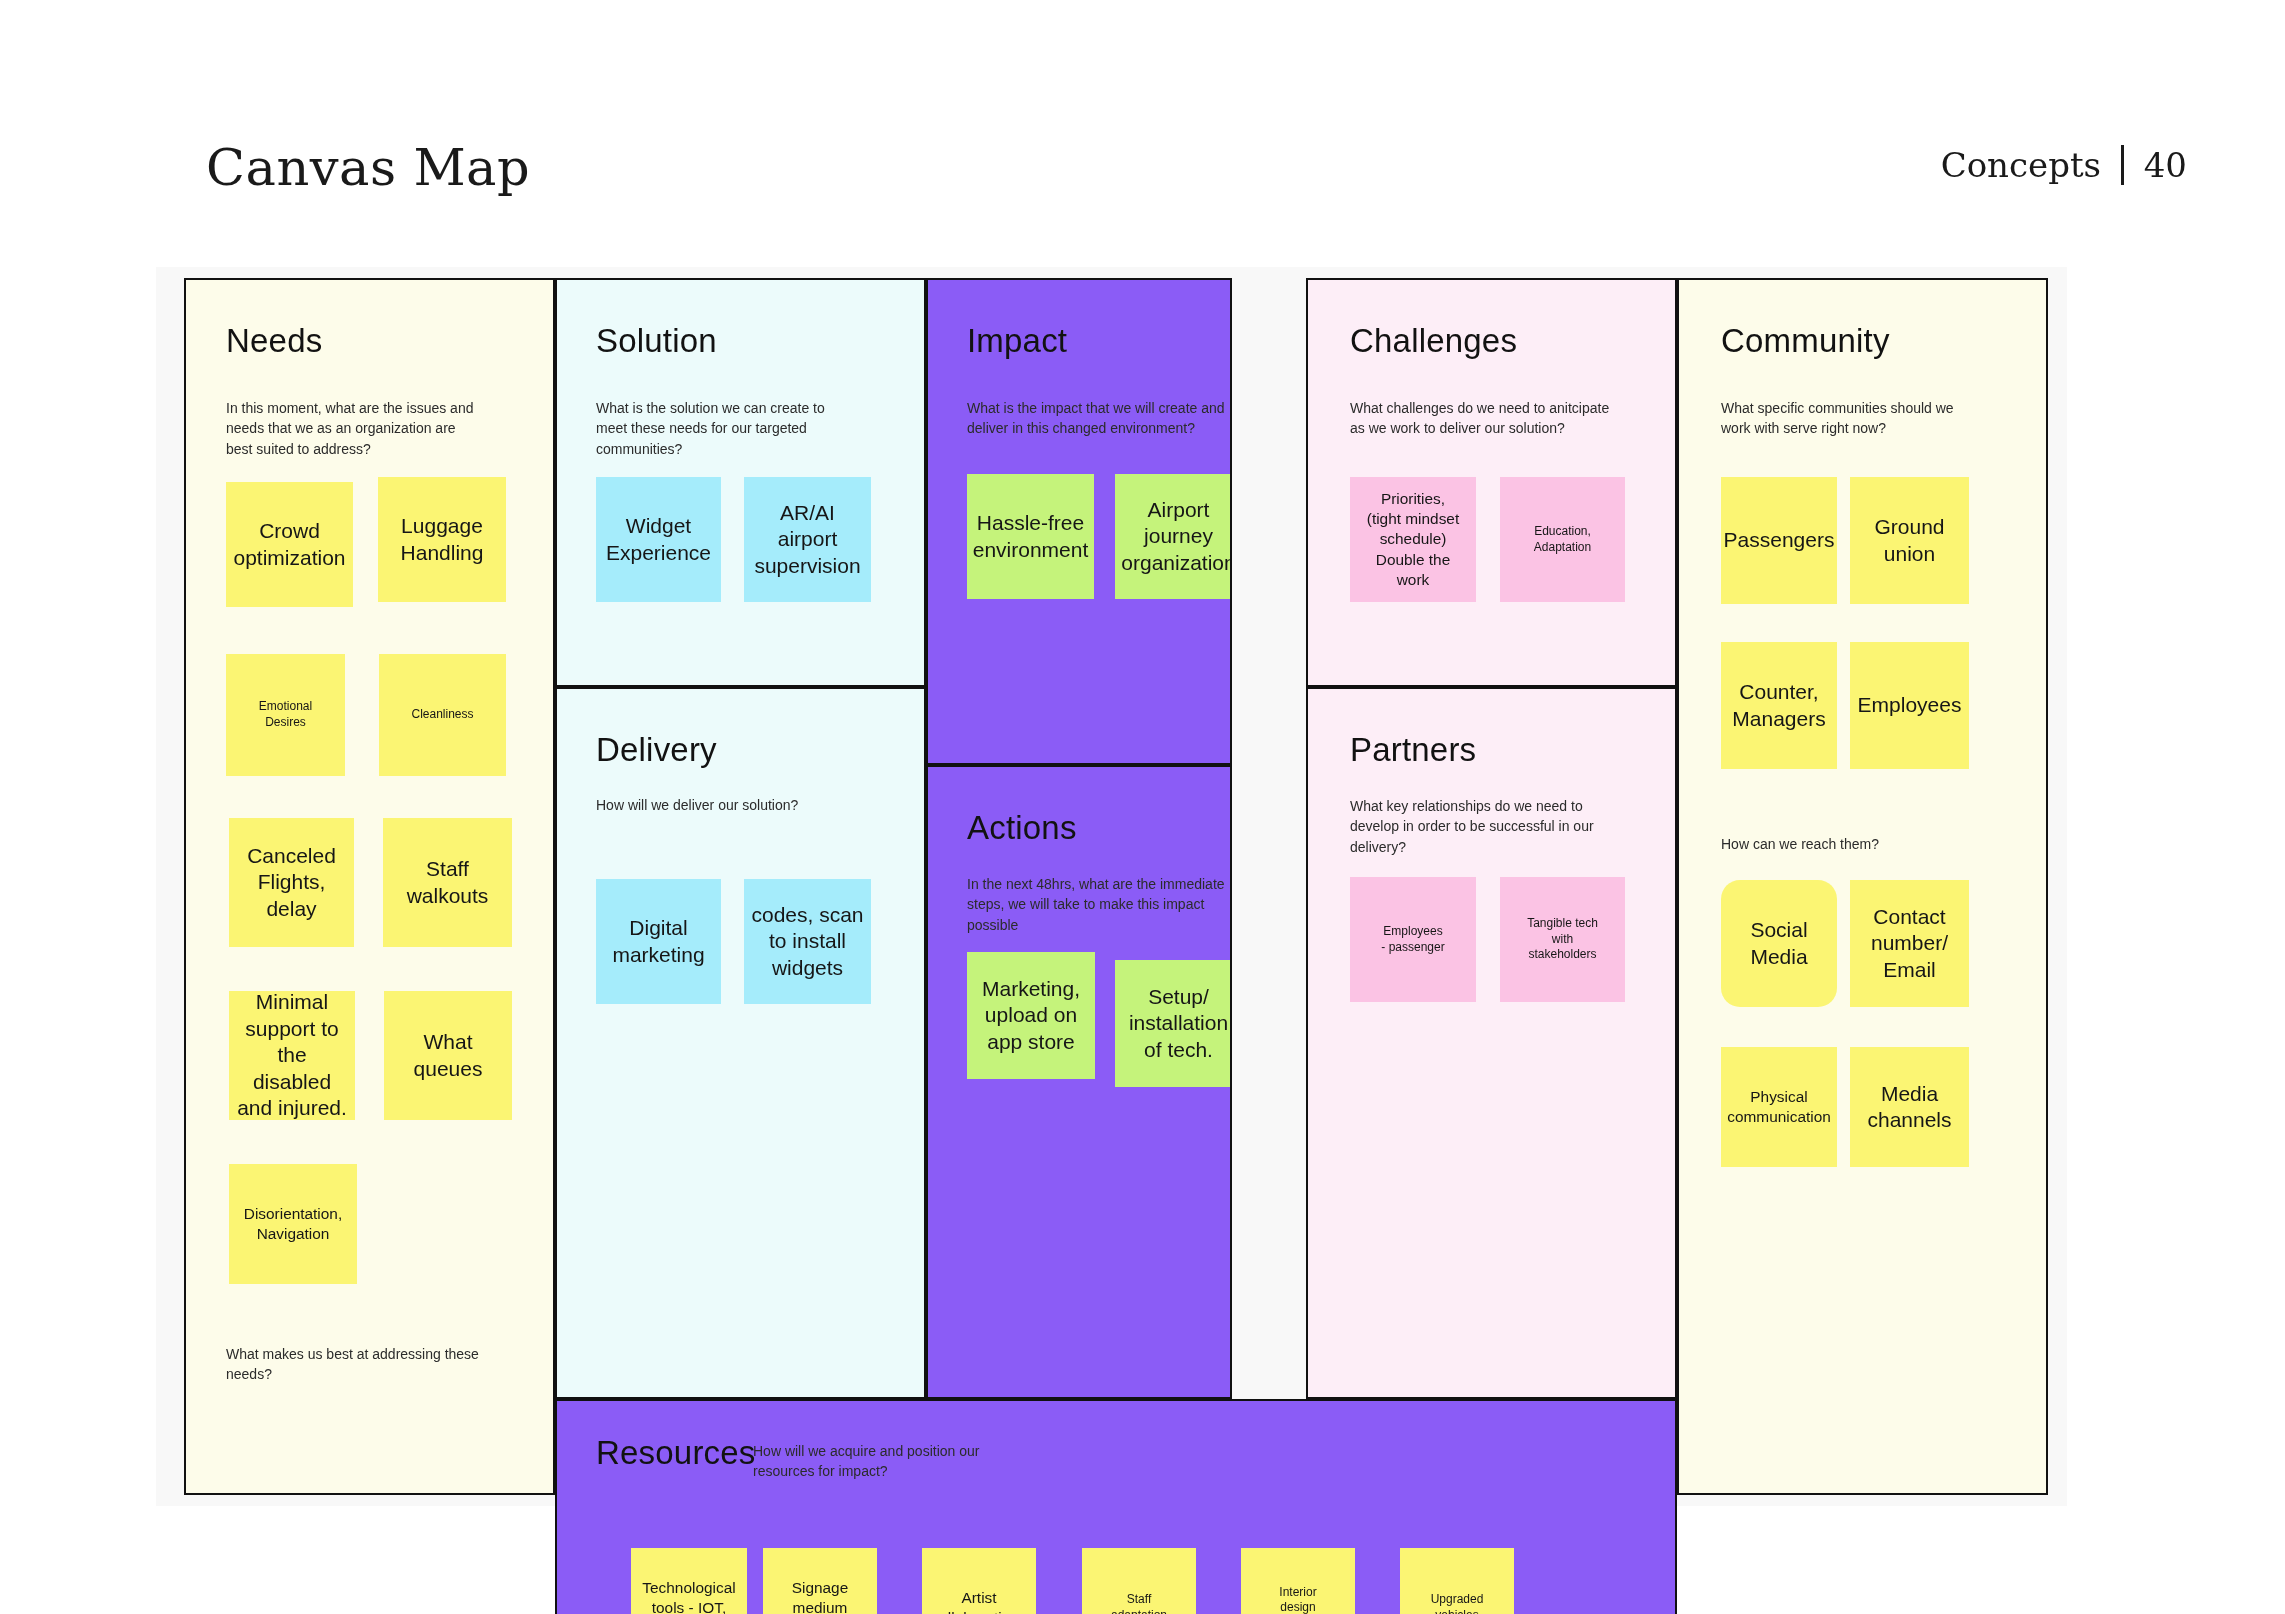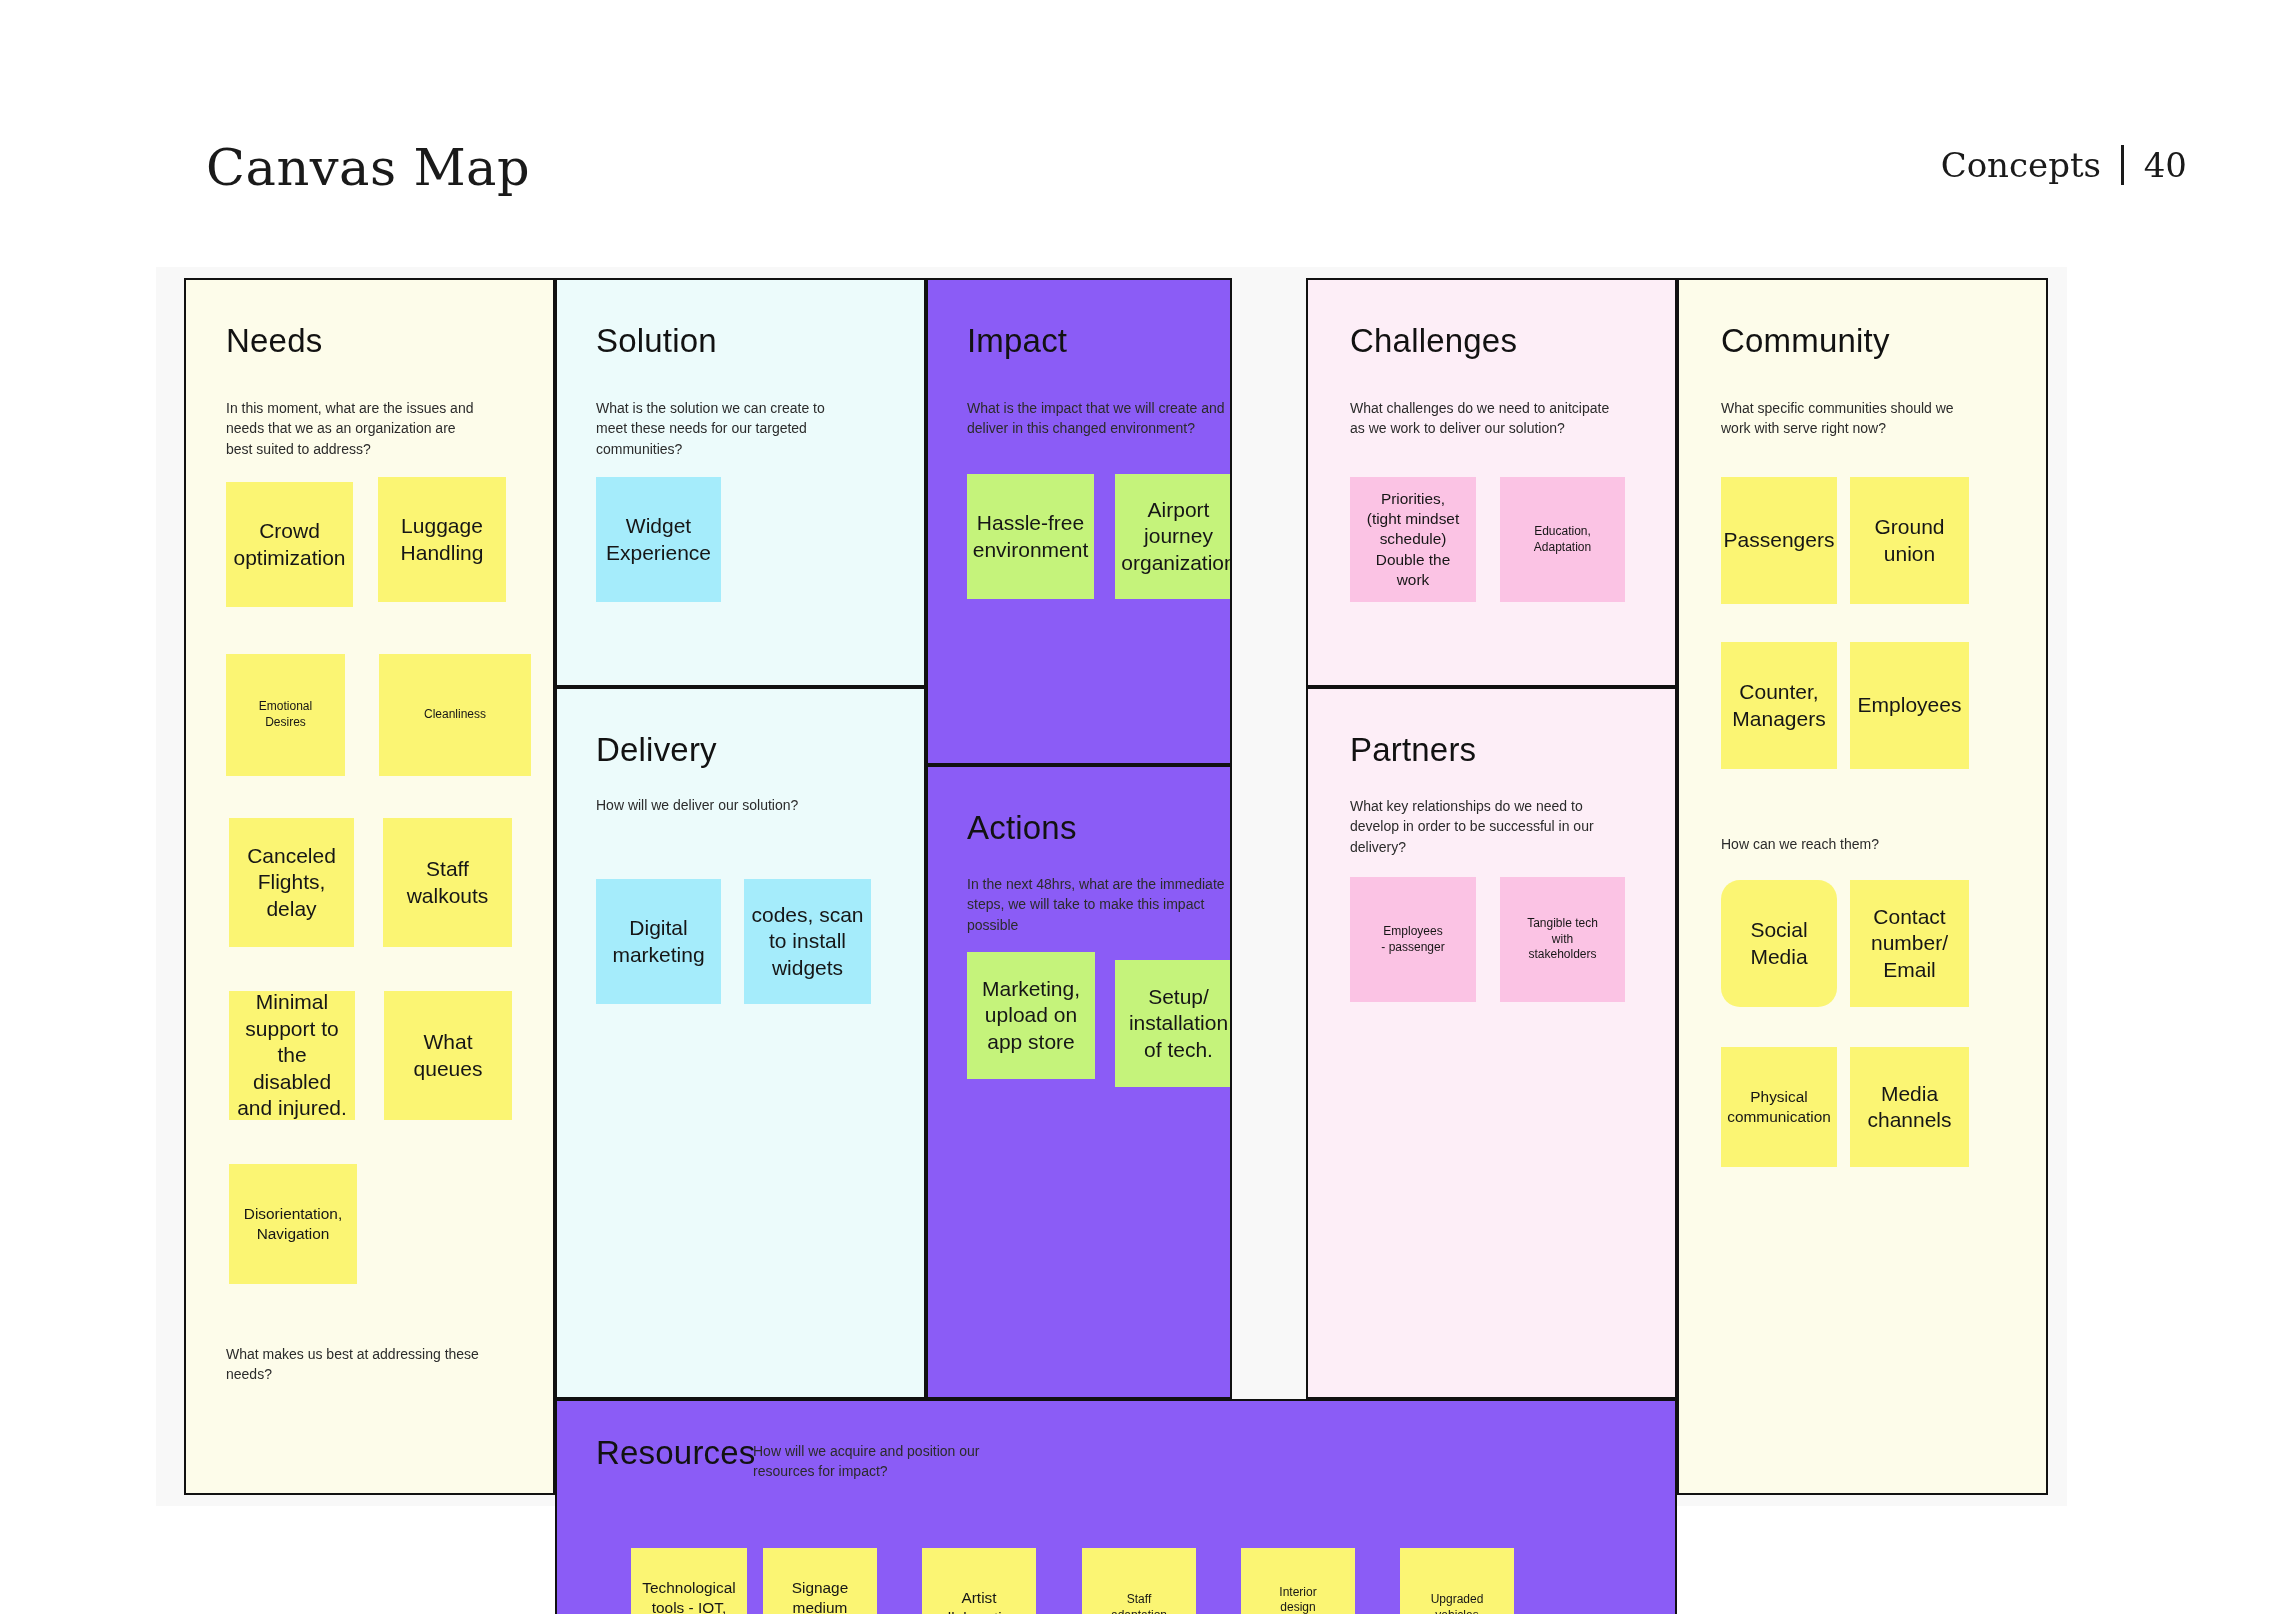--- a/index.html
+++ b/index.html
@@ -131,21 +131,21 @@
     <div class="panel-title" style="left:40px; top:42px;">Needs</div>
     <div class="panel-prompt" style="left:40px; top:118px; width:258px;">In this moment, what are the issues and needs that we as an organization are best suited to address?</div>
 
     <div class="note n-yellow" style="left:40px; top:202px; width:127px; height:125px;">Crowd
 optimization</div>
     <div class="note n-yellow" style="left:192px; top:197px; width:128px; height:125px;">Luggage
 Handling</div>
 
     <div class="note n-yellow small" style="left:40px; top:374px; width:119px; height:122px;">Emotional
 Desires</div>
-    <div class="note n-yellow small" style="left:193px; top:374px; width:152px; height:122px;">Cleanliness</div>
+    <div class="note n-yellow small" style="left:193px; top:374px; width:127px; height:122px;">Cleanliness</div>
 
     <div class="note n-yellow" style="left:43px; top:538px; width:125px; height:129px;">Canceled
 Flights,
 delay</div>
     <div class="note n-yellow" style="left:197px; top:538px; width:129px; height:129px;">Staff
 walkouts</div>
 
     <div class="note n-yellow" style="left:43px; top:711px; width:126px; height:129px;">Minimal
 support to
 the disabled
@@ -158,20 +158,23 @@
 
     <div class="panel-prompt" style="left:40px; top:1064px; width:262px;">What makes us best at addressing these needs?</div>
   </div>
 
   <div class="panel tint-cyan" style="left:371px; top:0px; width:371px; height:409px;">
     <div class="panel-title" style="left:39px; top:42px;">Solution</div>
     <div class="panel-prompt" style="left:39px; top:118px; width:262px;">What is the solution we can create to meet these needs for our targeted communities?</div>
 
     <div class="note n-cyan" style="left:39px; top:197px; width:125px; height:125px;">Widget
 Experience</div>
+    <div class="note n-cyan" style="left:187px; top:197px; width:127px; height:125px;">AR/AI
+airport
+supervision</div>
   </div>
 
   <div class="panel tint-cyan" style="left:371px; top:409px; width:371px; height:712px;">
     <div class="panel-title" style="left:39px; top:42px;">Delivery</div>
     <div class="panel-prompt" style="left:39px; top:106px; width:271px;">How will we deliver our solution?</div>
 
     <div class="note n-cyan" style="left:39px; top:190px; width:125px; height:125px;">Digital
 marketing</div>
     <div class="note n-cyan" style="left:187px; top:190px; width:127px; height:125px;">codes, scan
 to install

